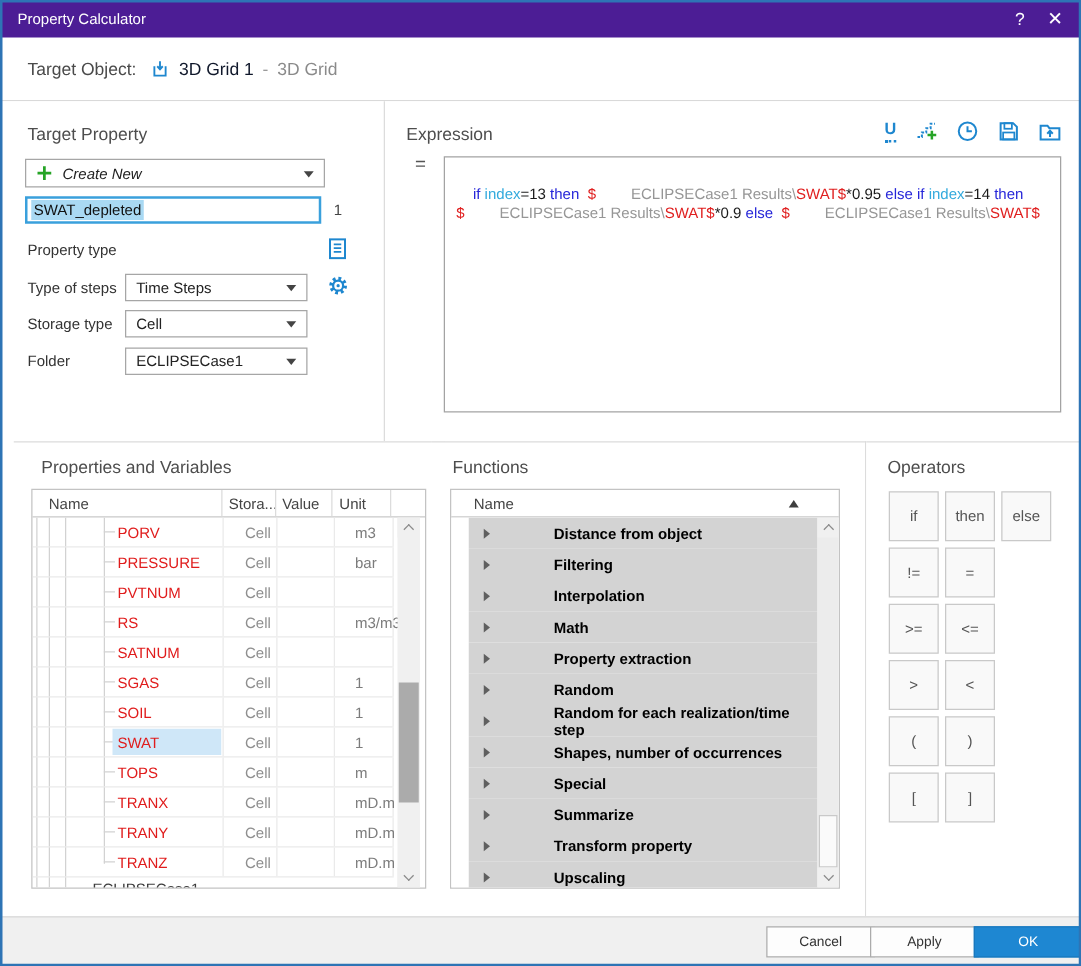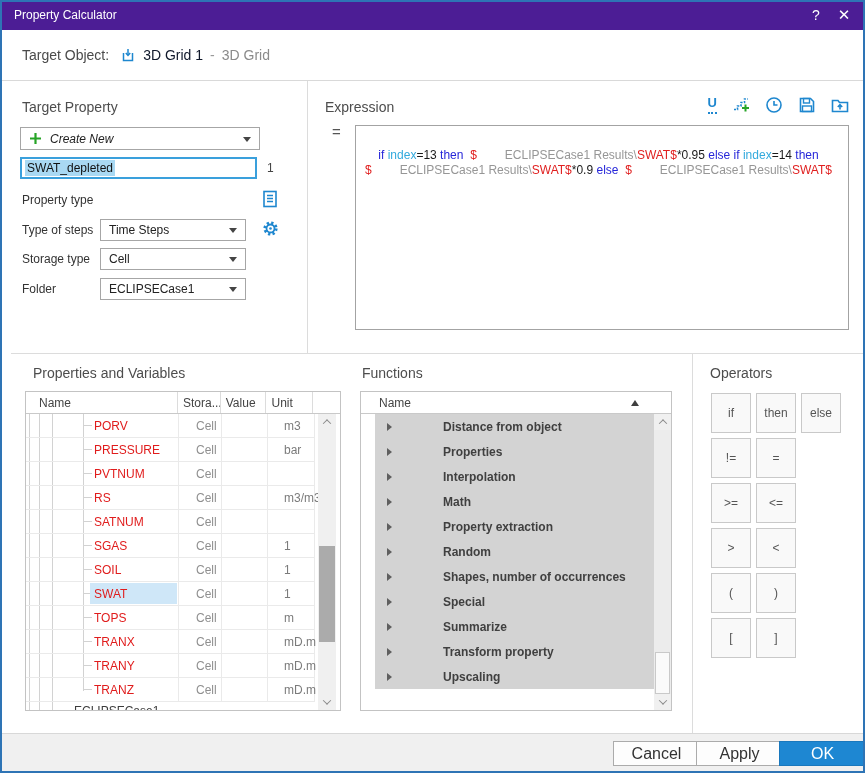--- a/index.html
+++ b/index.html
@@ -84,33 +84,33 @@
   #p-funcs .sect { left:17px; top:11px; }
   .ftable { position:absolute; left:15px; top:37px; width:312px; height:320px; border:1px solid #c3c3c3; background:#fff; }
   .fhead { height:22px; border-bottom:1px solid #c9c9c9; position:relative; font-size:12px; color:#444; display:flex; align-items:center; }
   .fhead .fh-name { margin-left:18px; }
   .tri-up { position:absolute; right:32px; top:8px; width:0; height:0; border-left:4.5px solid transparent; border-right:4.5px solid transparent; border-bottom:6px solid #3f3f3f; }
   .fbody { position:absolute; left:0; top:22px; right:0; bottom:0; display:flex; overflow:hidden; }
   .fgutter { width:14px; background:#fff; }
   .frows { flex:1; background:#fff; }
   .frow { height:25px; background:#d3d3d3; display:flex; align-items:center; cursor:default; }
   .tri-r { width:0; height:0; border-top:4px solid transparent; border-bottom:4px solid transparent; border-left:5px solid #5f5f5f; margin-left:12px; }
-  .flabel { margin-left:10px; font-size:12px; font-weight:bold; color:#404040;padding-left:41px; }
+  .flabel { margin-left:10px; font-size:12px; font-weight:bold; color:#000000;padding-left:41px; }
   .fscroll { width:17px; position:relative; background:#ececec; }
   .fthumb { position:absolute; left:1px; width:15px; top:238px; height:42px; background:#fafafa; border:1px solid #c9c9c9; }
 
   
   #p-ops .sect { left:17px; top:11px; }
   .opgrid { position:absolute; left:18px; top:39px; }
   .op-row { display:flex; gap:5px; margin-bottom:5px; }
   .op-btn { width:40px; height:40px; background:#f9f9f9; border:1px solid #c9c9c9; font-size:12px; color:#555; font-family:inherit; cursor:default; }
 
   
   .footer { position:absolute; left:0; top:733px; right:0; bottom:0; background:#f0f0f0; border-top:1px solid #d8d8d8; }
-  .btn { position:absolute; top:7px; width:87px; height:25px; font-size:16px; font-family:inherit; cursor:default; }
+  .btn { position:absolute; top:7px; width:87px; height:25px; font-size:11px; font-family:inherit; cursor:default; }
   .btn.plain { background:#fdfdfd; border:1px solid #ababab; color:#333; }
   #btn-cancel { left:613px; } #btn-apply { left:696px; }
   #btn-ok { left:779px; background:#1e87d2; border:1px solid #1a78bd; color:#fff; }
 </style>
 </head>
 <body>
 
 <div class="frame"></div>
 
 <div class="titlebar">
@@ -371,37 +371,41 @@
     </div>
     <div class="fbody">
       <div class="fgutter"></div>
       <div class="frows">
           <div class="frow">
     <span class="tri-r"></span>
     <span class="flabel">Distance from object</span>
   </div>
           <div class="frow">
     <span class="tri-r"></span>
-    <span class="flabel">Properties</span>
+    <span class="flabel">Filtering</span>
   </div>
           <div class="frow">
     <span class="tri-r"></span>
     <span class="flabel">Interpolation</span>
   </div>
           <div class="frow">
     <span class="tri-r"></span>
     <span class="flabel">Math</span>
   </div>
           <div class="frow">
     <span class="tri-r"></span>
     <span class="flabel">Property extraction</span>
   </div>
           <div class="frow">
     <span class="tri-r"></span>
     <span class="flabel">Random</span>
+  </div>
+          <div class="frow">
+    <span class="tri-r"></span>
+    <span class="flabel">Random for each realization/time step</span>
   </div>
           <div class="frow">
     <span class="tri-r"></span>
     <span class="flabel">Shapes, number of occurrences</span>
   </div>
           <div class="frow">
     <span class="tri-r"></span>
     <span class="flabel">Special</span>
   </div>
           <div class="frow">

